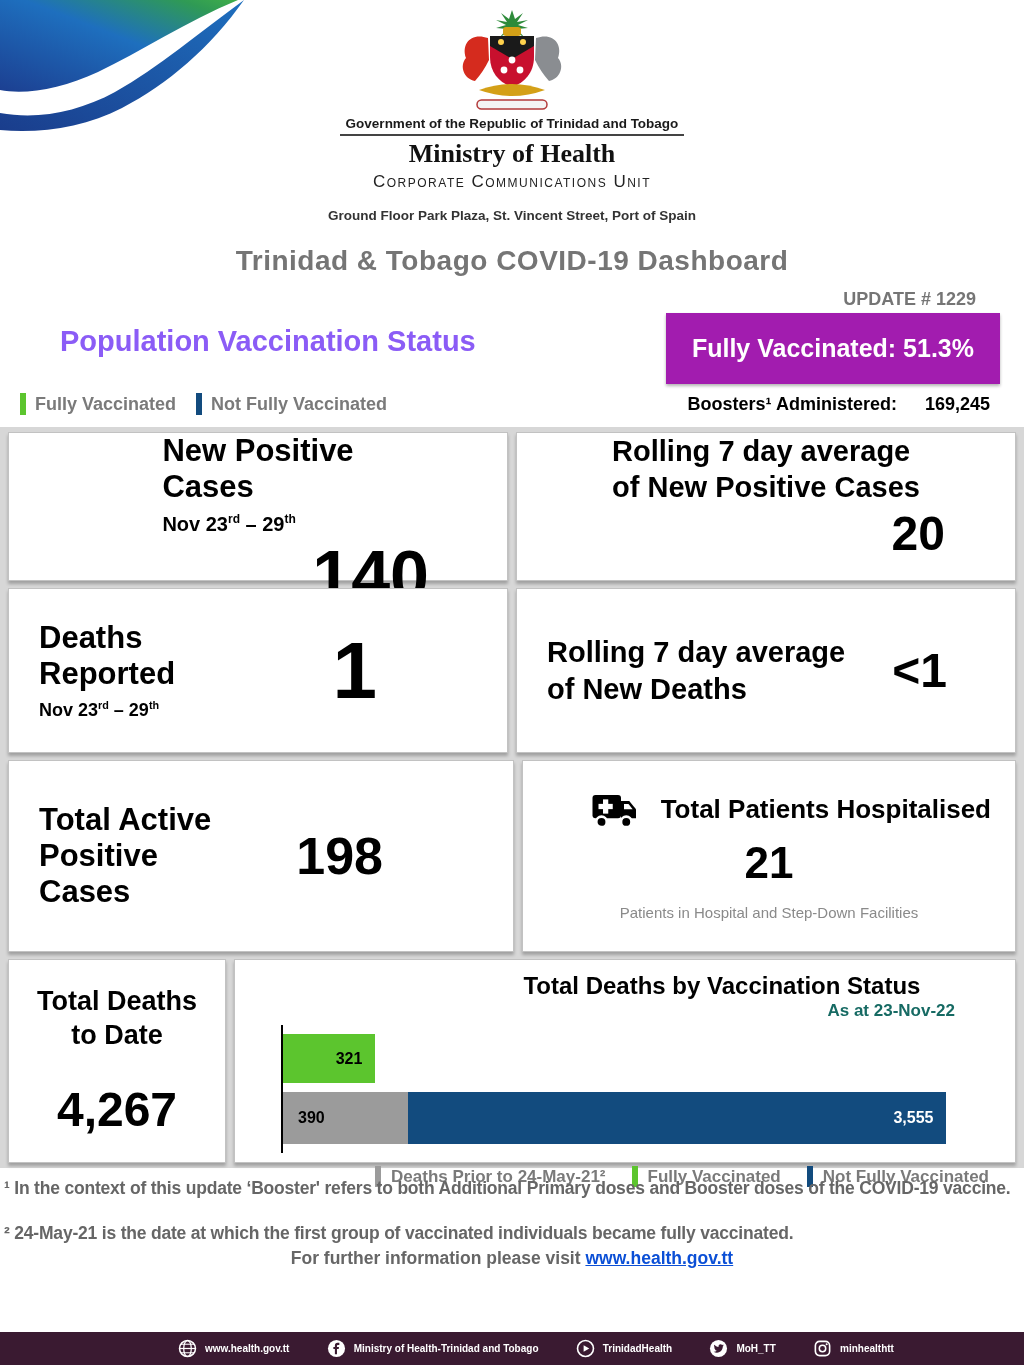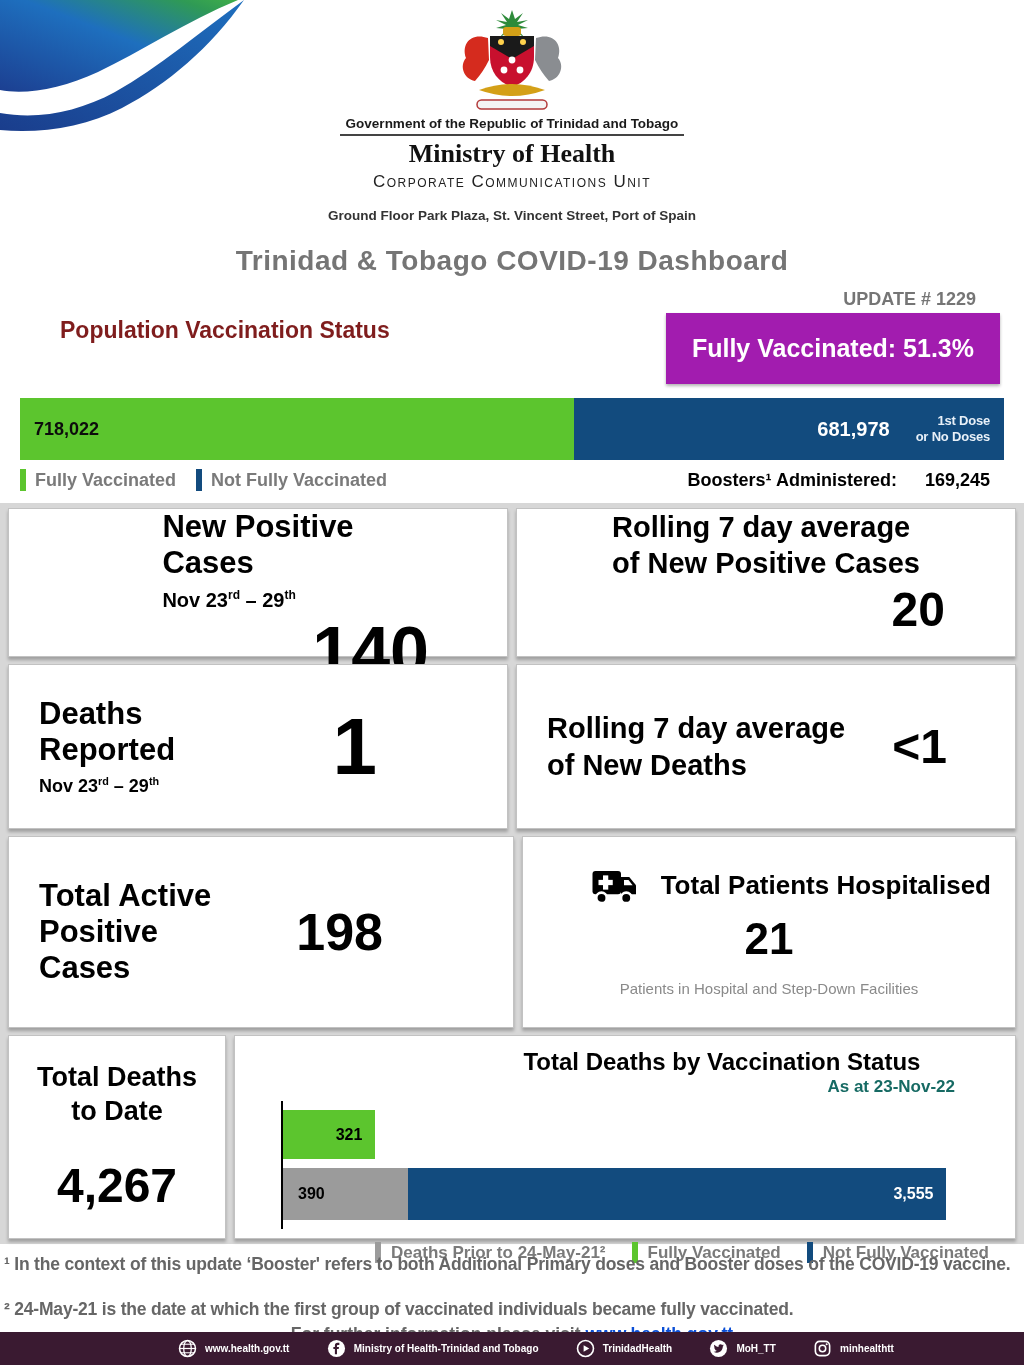--- a/index.html
+++ b/index.html
@@ -21,21 +21,21 @@
   
   .titlebar { margin-top:22px; text-align:center; position:relative; }
   .dash-title { font-size:28px; font-weight:bold; color:#757575; letter-spacing:0.5px; }
   .dateline { margin-top:10px; font-size:18px; font-weight:bold; color:#757575; }
   sup.s { font-size:60%; vertical-align:super; }
   .update-no { position:absolute; right:48px; top:44px; font-size:18px; font-weight:bold; color:#757575; }
 
   
   .vax { margin-top:36px; padding:0 20px; }
   .vax-head { display:flex; justify-content:space-between; align-items:flex-start; }
-  .vax-heading { font-size:23px; font-weight:bold; color:#7f1d1d; margin-left:40px; margin-top:4px; }
+  .vax-heading { font-size:29px; font-weight:bold; color:#8b5cf6; margin-left:40px; margin-top:12px; }
   .vax-badge { background:#a21caf; color:#fff; font-weight:bold; font-size:25px; padding:21px 26px; margin-right:4px; min-width:288px; text-align:center; box-shadow:0 2px 3px rgba(0,0,0,.3); }
   .vax-bar { display:flex; height:62px; margin-top:14px; }
   .vax-green { width:56.3%; background:#5CC52E; display:flex; align-items:center; padding-left:14px; font-size:18px; font-weight:bold; color:#0c0c0c; }
   .vax-blue { flex:1; background:#124B7E; display:flex; align-items:center; justify-content:flex-end; color:#fff; padding-right:14px; }
   .vax-blue .val { font-size:20px; font-weight:bold; }
   .vax-blue .note { font-size:13px; text-align:right; line-height:1.25; margin-left:26px; color:#e8f0f8; }
   .vax-legend { display:flex; align-items:center; margin-top:9px; }
   .tick { width:6px; height:22px; margin-right:9px; }
   .tick.green { background:#5CC52E; }
   .tick.blue { background:#124B7E; margin-left:20px; }
@@ -146,32 +146,20 @@
   <div class="titlebar">
     <div class="dash-title">Trinidad &amp; Tobago COVID-19 Dashboard</div>
     <div class="update-no">UPDATE # 1229</div>
   </div>
 
   <div class="vax">
     <div class="vax-head">
       <div class="vax-heading">Population Vaccination Status</div>
       <div class="vax-badge">Fully Vaccinated:  51.3%</div>
     </div>
-    <div class="vax-bar">
-      <div class="vax-green">
-        <span>718,022</span>
-      </div>
-      <div class="vax-blue">
-        <span class="val">681,978</span>
-        <span class="note">
-          <span>1st Dose</span><br>
-          <span>or No Doses</span>
-        </span>
-      </div>
-    </div>
     <div class="vax-legend">
       <span class="tick green"></span>
       <span class="leg-label">Fully Vaccinated</span>
       <span class="tick blue"></span>
       <span class="leg-label">Not Fully Vaccinated</span>
       <span class="boosters">
         <span class="b-label">Boosters¹ Administered:</span>
         <span class="b-value">169,245</span>
       </span>
     </div>

